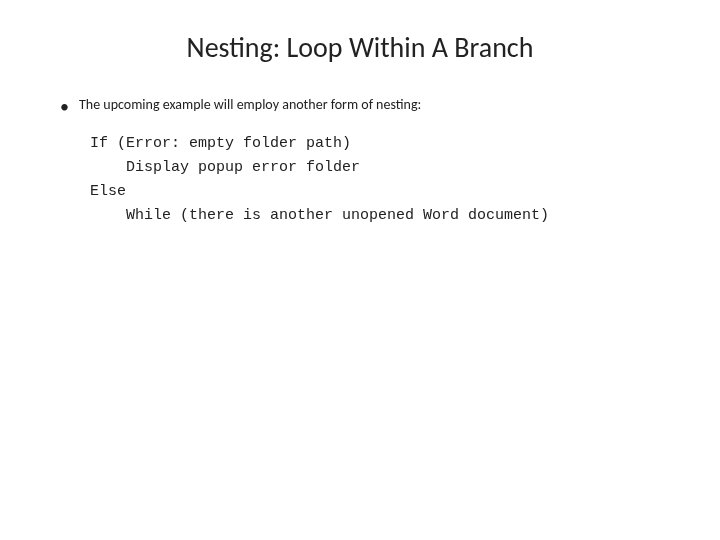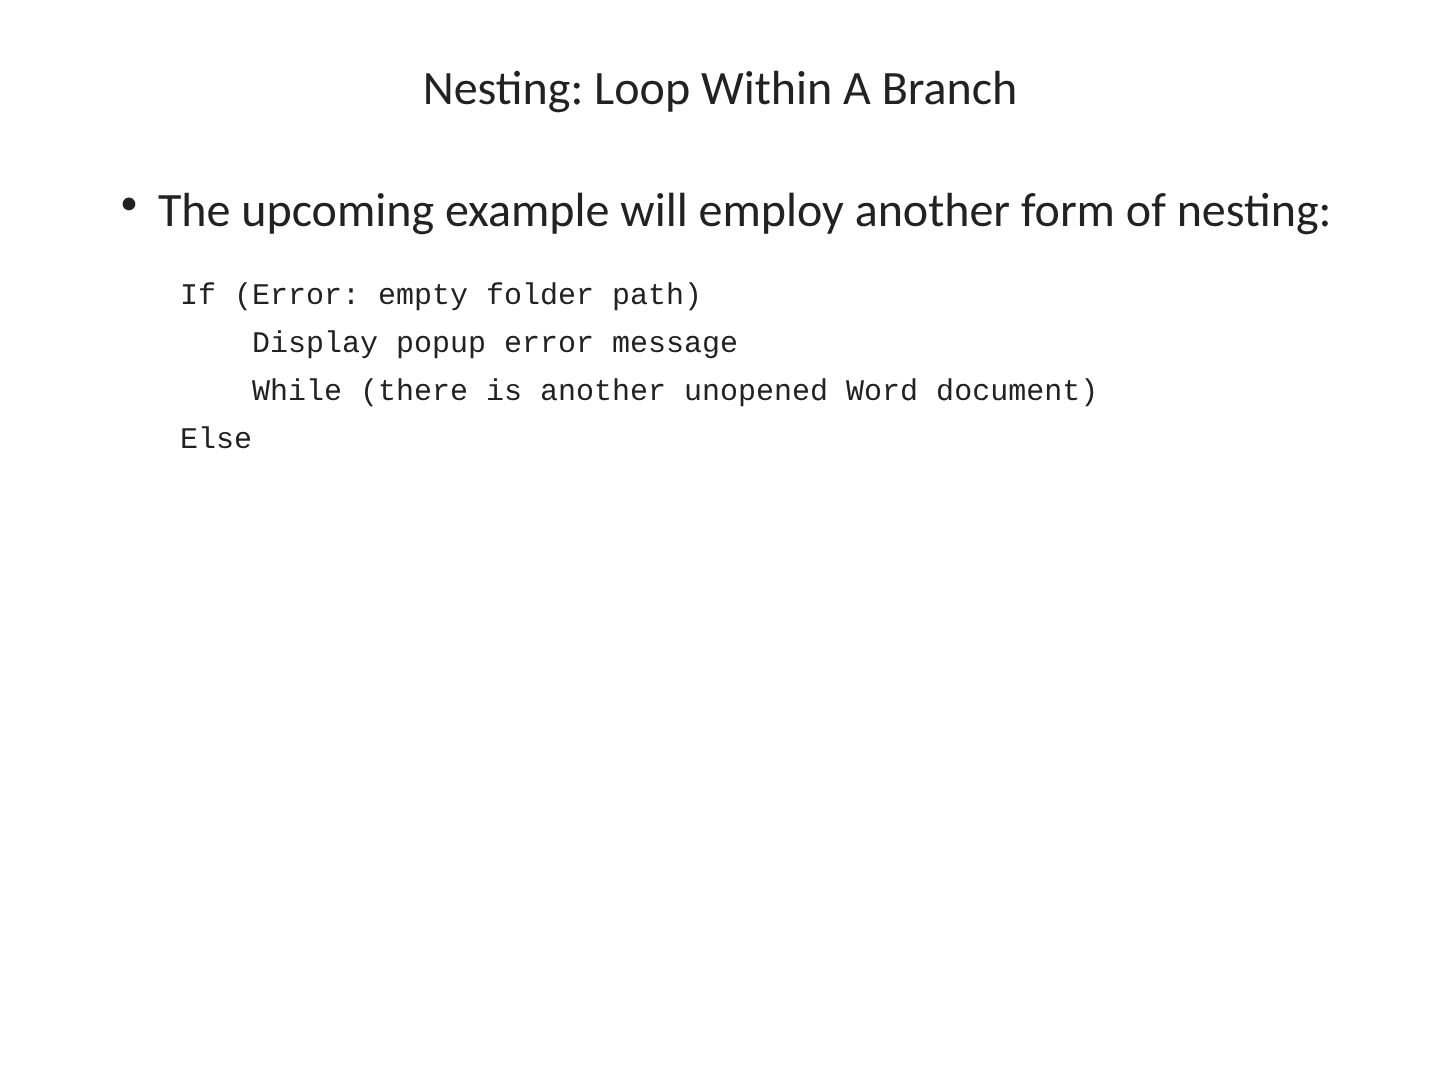--- a/index.html
+++ b/index.html
@@ -14,21 +14,21 @@
       background: #ffffff;
       font-family: 'Calibri', 'Segoe UI', Arial, sans-serif;
       display: flex;
       flex-direction: column;
       align-items: center;
       padding: 30px 50px;
       overflow: hidden;
     }
 
     .slide-title {
-      font-size: 24px;
+      font-size: 28px;
       font-weight: 400;
       color: #222222;
       margin-bottom: 30px;
       text-align: center;
       width: 100%;
     }
 
     .content-area {
       width: 100%;
       padding-left: 10px;
@@ -42,21 +42,21 @@
 
     .bullet-dot {
       font-size: 18px;
       margin-right: 10px;
       margin-top: 1px;
       flex-shrink: 0;
       color: #222222;
     }
 
     .bullet-text {
-      font-size: 24px;
+      font-size: 14px;
       color: #222222;
       line-height: 1.4;
     }
 
     .code-block {
       font-family: 'Courier New', Courier, monospace;
       font-size: 15px;
       color: #222222;
       line-height: 1.6;
       margin-top: 10px;
@@ -75,17 +75,17 @@
 <h1 class="slide-title">Nesting: Loop Within A Branch</h1>
 
 <div class="content-area">
   <div class="bullet-item">
     <span class="bullet-dot">•</span>
     <span class="bullet-text">The upcoming example will employ another form of nesting:</span>
   </div>
 
   <div class="code-block">
     <span class="code-line">If (Error: empty folder path)</span>
-    <span class="code-line">    Display popup error message</span>
+    <span class="code-line">    Display popup error folder</span>
+    <span class="code-line">Else</span>
     <span class="code-line">    While (there is another unopened Word document)</span>
-    <span class="code-line">Else</span>
   </div>
 </div>
 
 </body></html>

